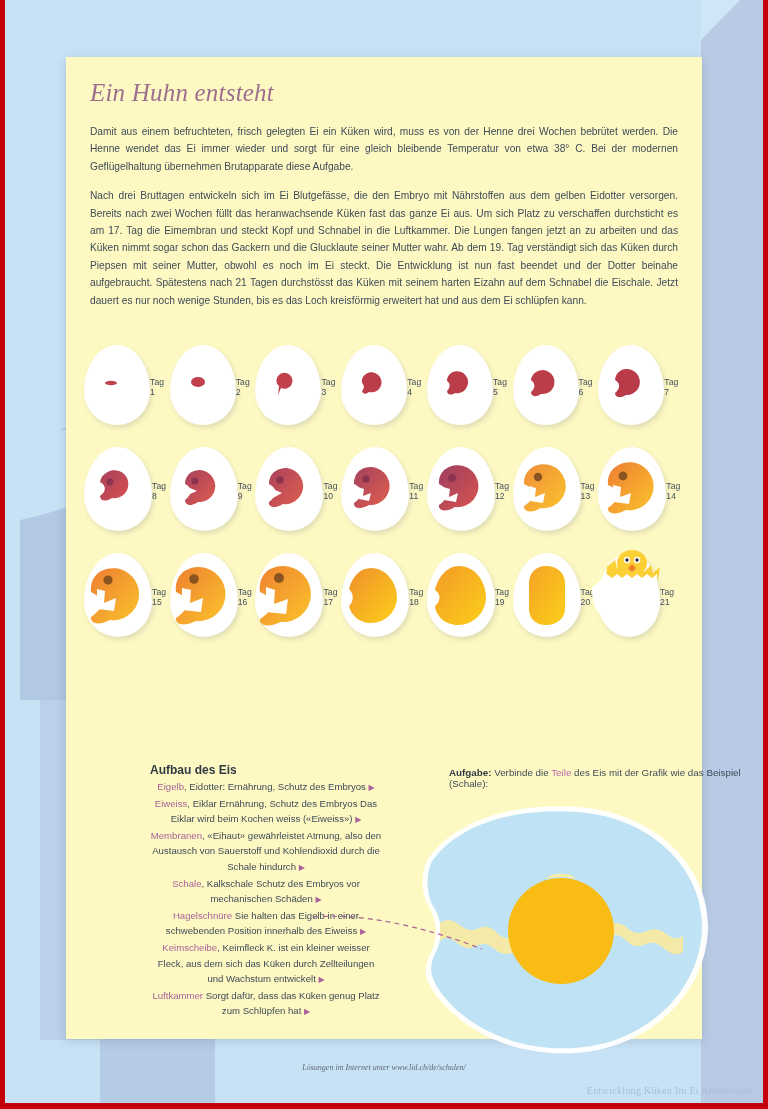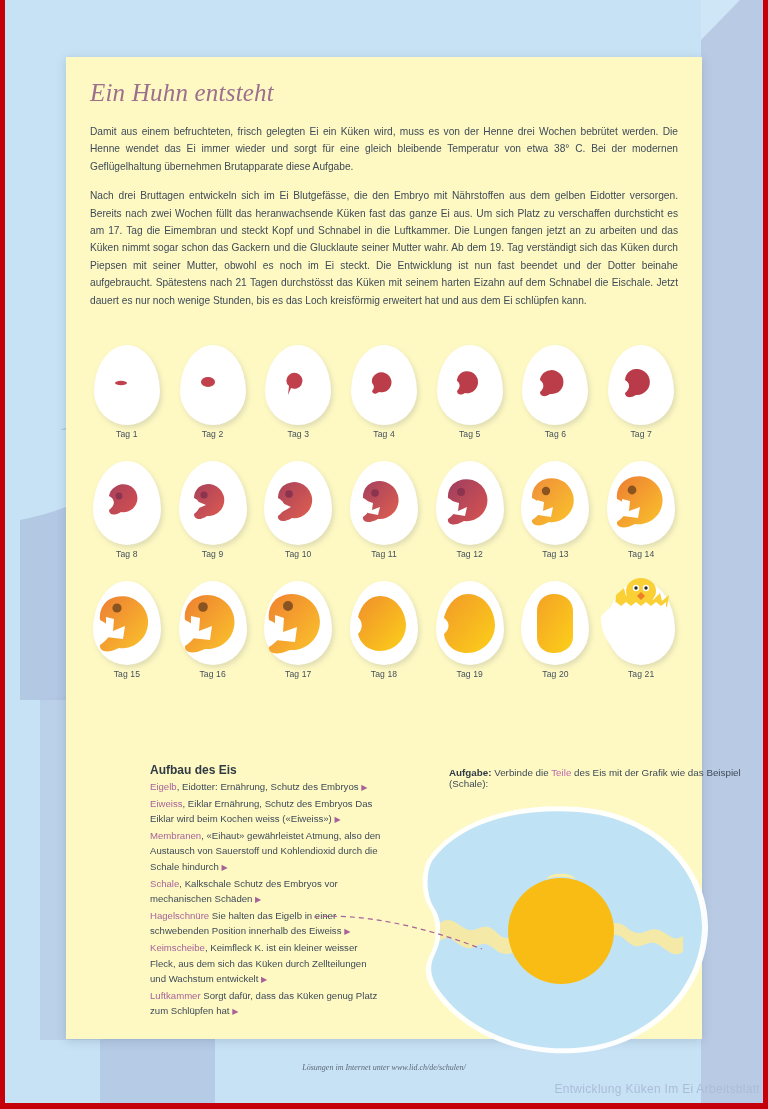--- a/index.html
+++ b/index.html
@@ -25,50 +25,50 @@
     font-family:"Liberation Serif",serif;font-style:italic;font-weight:400;
     font-size:25px;color:#9d6f8e;margin:0;padding:22px 0 0 0;letter-spacing:.2px;
   }
   p.para{
     font-size:10.2px;line-height:17.4px;color:#3e4a57;margin:16px 0 0 0;text-align:justify;
   }
   p.para.second{margin-top:12px;}
   
   #egg-grid{position:absolute;left:84px;top:345px;width:614px;}
   .egg-row{display:flex;gap:0px;}
-  .egg-cell{width:86px;display:flex;flex-direction:column;align-items:center;}
+  .egg-cell{width:86px;display:flex;flex-direction:row;align-items:center;}
   .egg-shell{
     position:relative;width:66px;height:80px;
     background:#ffffff;
     border-radius:50% 50% 50% 50%/58% 58% 42% 42%;
     box-shadow:2px 3px 5px rgba(80,90,110,.17);
     display:flex;align-items:center;justify-content:center;
     overflow:visible;
   }
   .egg-row.r2 .egg-shell,.egg-row.r3 .egg-shell{height:84px;width:68px;}
   .egg-label{font-size:8.6px;color:#44505c;margin-top:4px;letter-spacing:.1px;}
   
   #aufbau{position:absolute;left:84px;top:706px;width:232px;}
   .col-head{font-size:12px;font-weight:bold;color:#2f3a45;margin:0 0 2px 0;}
-  .eg-line{font-size:9.6px;line-height:15.6px;color:#3e4a57;}
+  .eg-line{font-size:9.6px;line-height:15.6px;color:#3e4a57;text-align:center;}
   .term{color:#a8629a;}
   .arw{color:#a8629a;font-size:8px;}
   #aufgabe{position:absolute;left:335px;top:710px;width:300px;margin-left:48px;}
   .task-line{font-size:9.8px;color:#3e4a57;}
   .task-line b{color:#2f3a45;}
   .task-line .hl{color:#c06ab0;}
   #big-egg{position:absolute;left:332px;top:742px;width:330px;height:262px;}
   #dashed-link{position:absolute;left:244px;top:838px;width:180px;height:60px;}
   .footer-note{
     position:absolute;left:0;top:1006px;width:636px;text-align:center;
     font-family:"Liberation Serif",serif;font-style:italic;font-size:8px;color:#5d6874;
   }
   #watermark{
-    position:absolute;right:8px;bottom:13px;
-    font-size:12px;color:#aabdd8;letter-spacing:.3px;
+    position:absolute;right:16px;bottom:13px;
+    font-size:10px;color:#aabdd8;letter-spacing:.3px;font-family:Liberation Serif, serif;
   }
 </style>
 </head>
 <body>
 
 <div id="bg-layer">
   <div class="bg-band-right"></div>
   <svg width="768" height="1109" style="position:absolute;left:0;top:0;">
     <path d="M60 430 C 140 400 190 360 220 300 L 220 430 Z" fill="#aec2de" opacity=".85"></path>
     <path d="M20 520 C 120 500 180 440 215 370 L 215 700 L 20 700 Z" fill="#aec2de" opacity=".8"></path>

